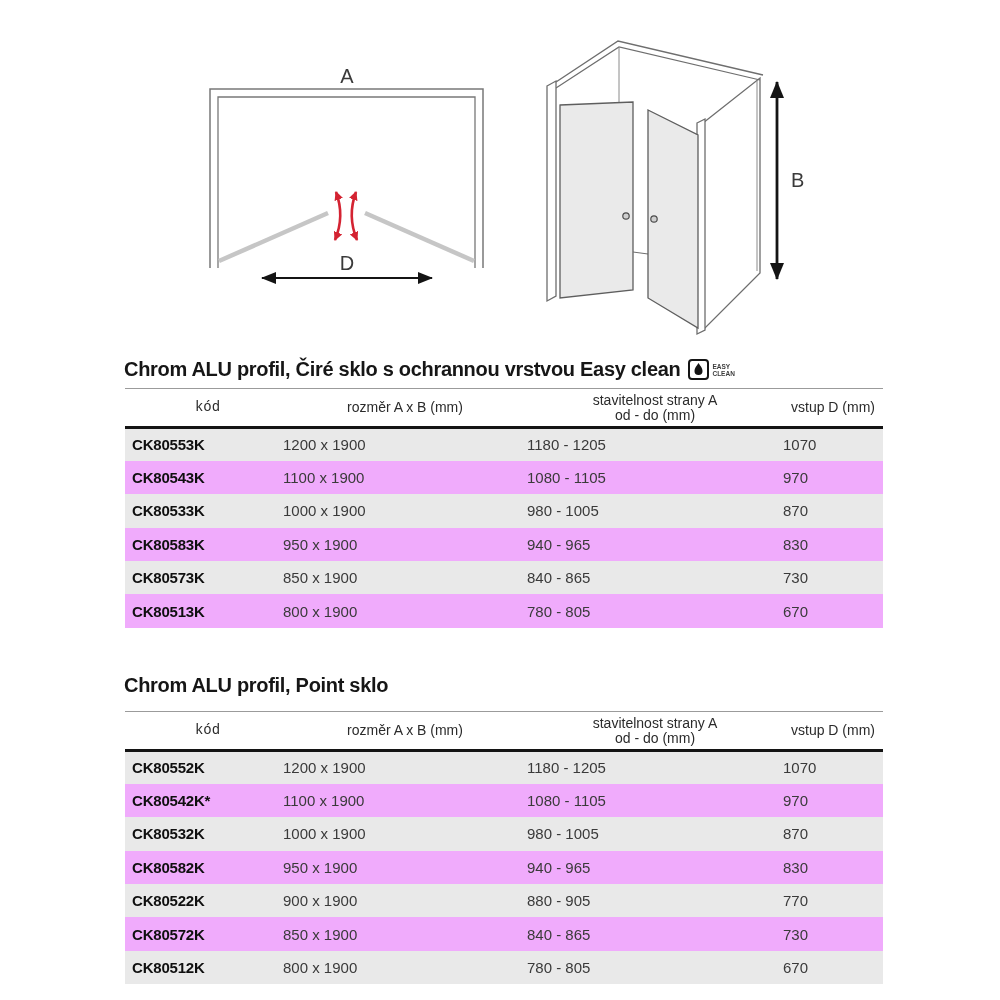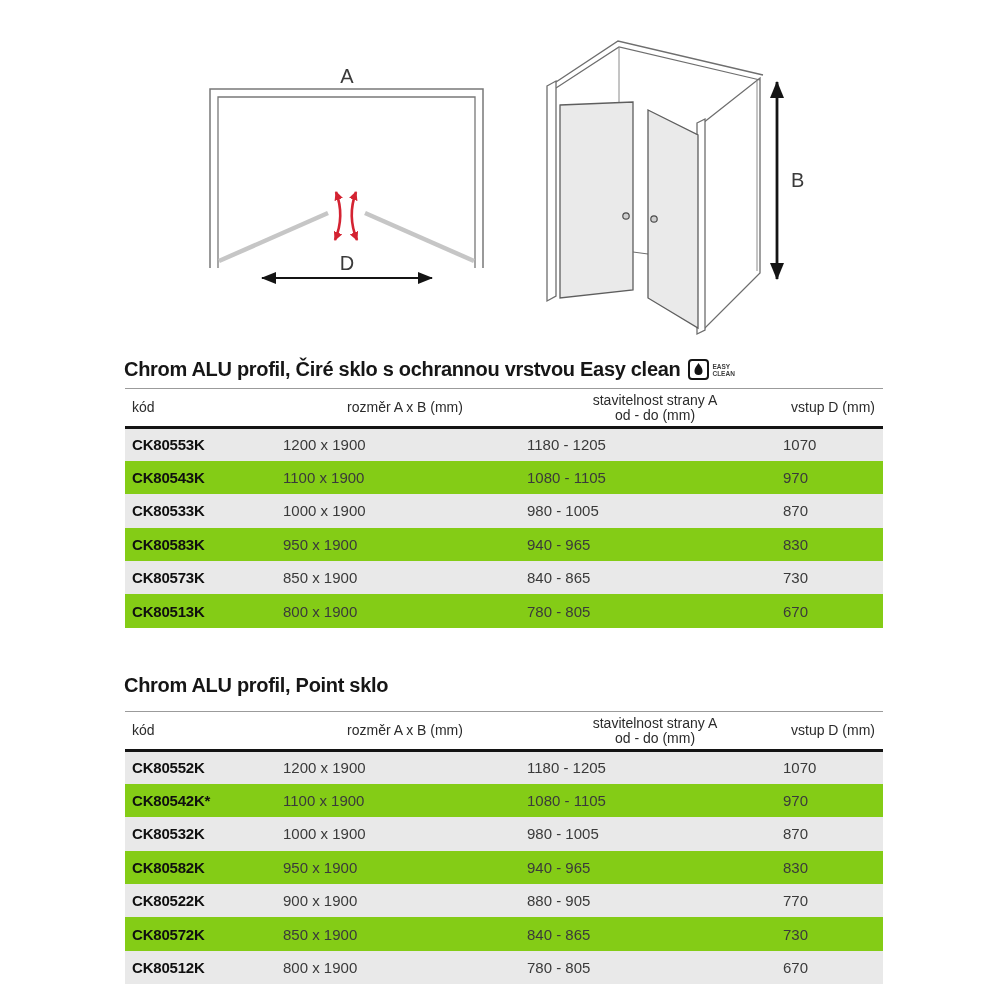--- a/index.html
+++ b/index.html
@@ -27,23 +27,23 @@
   .badge-text{display:flex;flex-direction:column;font-size:6.5px;line-height:7px;
     color:#3c3c3c;font-weight:bold;letter-spacing:0;}
   
   .spec-table{
     position:absolute;left:125px;width:758px;border-collapse:collapse;table-layout:fixed;
   }
   .table-1{top:388px;}
   .table-2{top:711px;}
   .spec-table thead tr{height:39px;border-top:1px solid #9b9b9b;border-bottom:3px solid #141414;}
   .spec-table th{font-weight:normal;font-size:14px;color:#2b2b2b;vertical-align:middle;padding:0;line-height:15px;}
-  .spec-table th.h-left{text-align:left;padding-left:7px;}
+  .spec-table th.h-left{text-align:center;padding-left:7px;font-family:Liberation Mono, monospace;}
   .spec-table th.h-center{}
-  .spec-table tbody tr{height:33.4px;background:#84cc16;}
+  .spec-table tbody tr{height:33.4px;background:#f0abfc;}
   .spec-table tbody tr:nth-child(odd){background:#e9e9e9;}
   .spec-table td{padding:0;font-size:15px;vertical-align:middle;}
   .spec-table td.code{font-weight:bold;color:#0f0f0f;text-align:left;padding-left:7px;letter-spacing:-0.2px;}
   .spec-table td.num{color:#3a3a3a;}
 </style>
 </head>
 <body>
 
 <div class="page">
 

